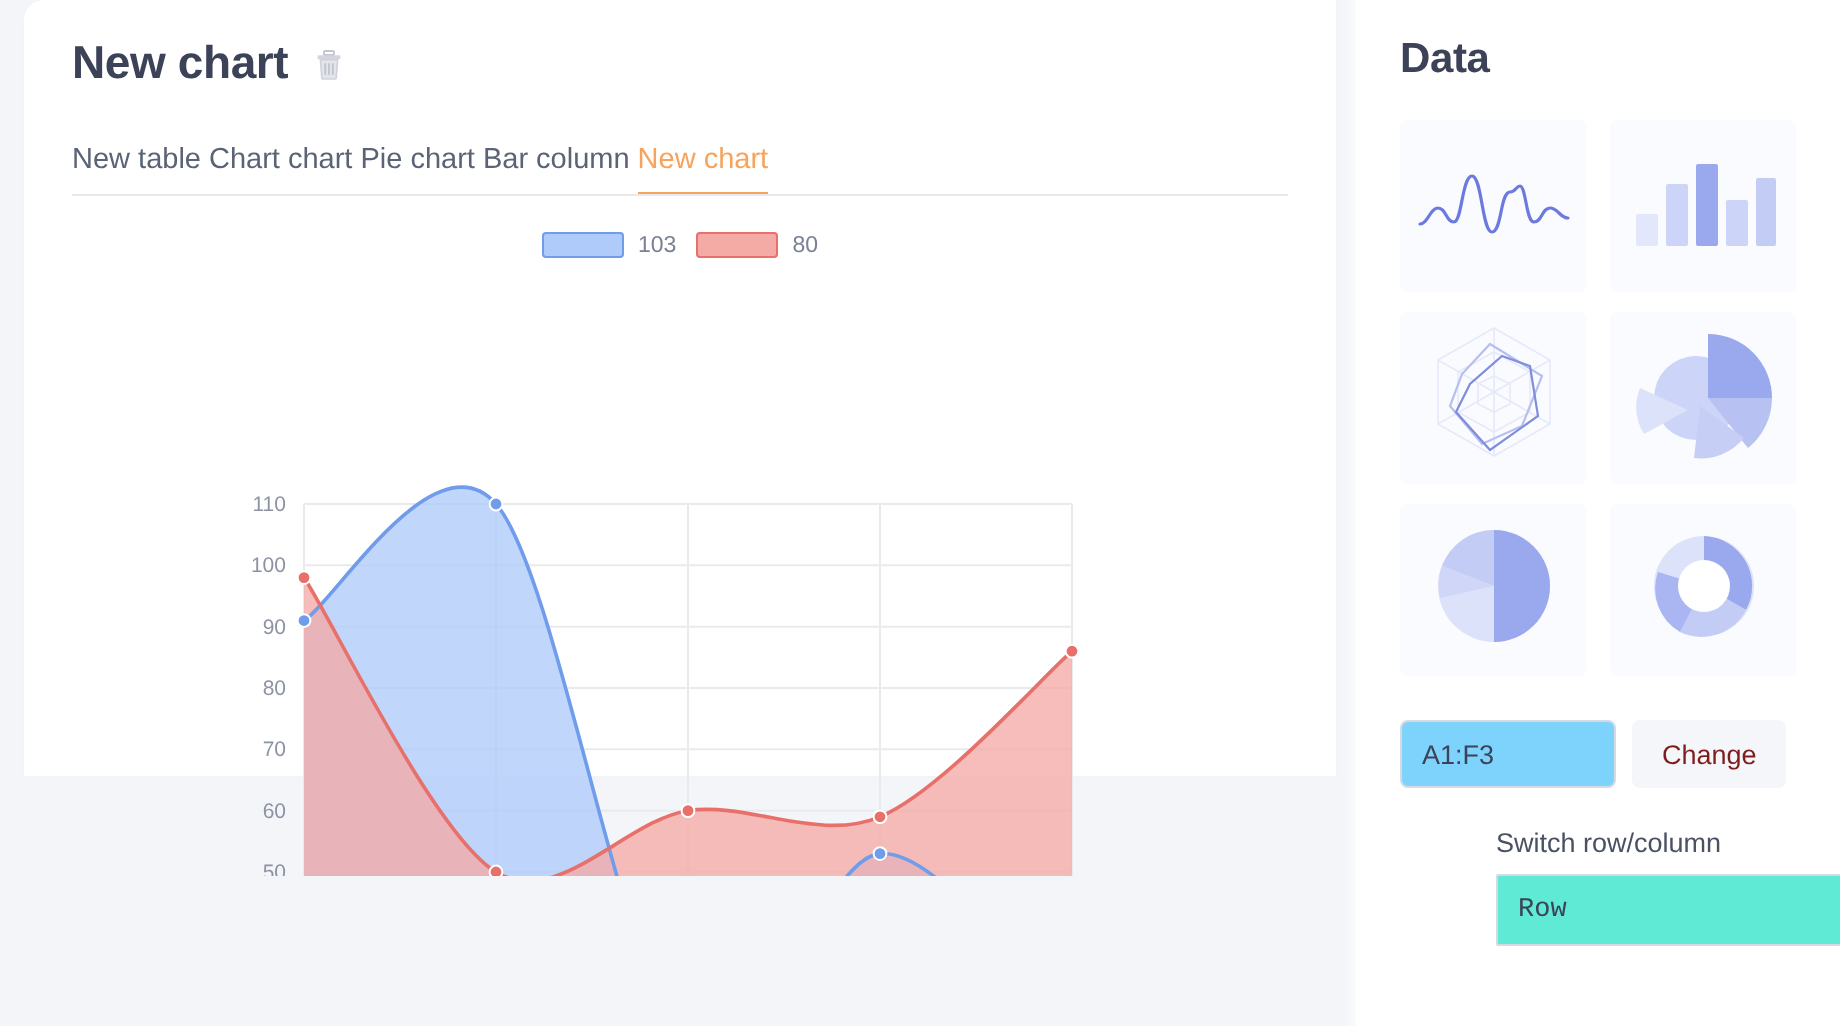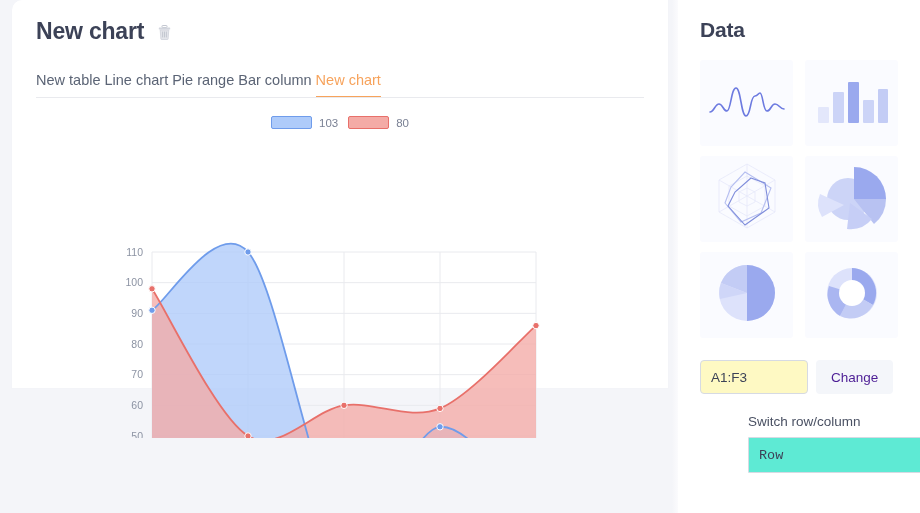--- a/index.html
+++ b/index.html
@@ -142,31 +142,31 @@
   }
   .range-row { display: flex; gap: 8px; align-items: stretch; }
   .range-input {
     width: 108px; height: 34px;
     border: 1px solid #d6dae3;
     border-radius: 4px;
     padding: 0 10px;
     font-size: 13.5px;
     color: #3c4257;
     font-family: "Liberation Sans", sans-serif;
-    background: #fef9c3;
+    background: #7dd3fc;
     outline: none;
   }
   .change-btn {
     height: 34px;
     padding: 0 15px;
     background: #f4f6fa;
     border: none;
     border-radius: 4px;
     font-size: 13.5px;
-    color: #4c1d95;
+    color: #7f1d1d;
     cursor: pointer;
     font-family: "Liberation Sans", sans-serif;
   }
   .select-wrap { position: relative; width: 194px; }
   .row-select {
     width: 194px; height: 36px;
     border: 1px solid #d6dae3;
     border-radius: 1px;
     padding: 0 10px;
     font-size: 13.5px;
@@ -203,22 +203,22 @@
           <path d="M2.2 4.9 h8.6 l-0.7 9.1 a0.6 0.6 0 0 1 -0.6 0.5 h-6 a0.6 0.6 0 0 1 -0.6 -0.5 z" fill="#e3e5ea" stroke="#cfd2da" stroke-width="0.8"></path>
           <line x1="4.6" y1="6.6" x2="4.6" y2="12.4" stroke="#bfc3cd" stroke-width="0.9"></line>
           <line x1="6.5" y1="6.6" x2="6.5" y2="12.4" stroke="#bfc3cd" stroke-width="0.9"></line>
           <line x1="8.4" y1="6.6" x2="8.4" y2="12.4" stroke="#bfc3cd" stroke-width="0.9"></line>
         </svg>
       </span>
     </div>
 
     <div class="tabs">
       <div class="tab">New table</div>
-      <div class="tab">Line chart</div>
-      <div class="tab">Pie range</div>
+      <div class="tab">Chart chart</div>
+      <div class="tab">Pie chart</div>
       <div class="tab">Bar column</div>
       <div class="tab active">New chart</div>
       <div class="tabs-underline"></div>
     </div>
 
     <div class="chart-wrap">
 
       <div class="legend">
         <div class="legend-item">
           <span class="legend-swatch blue"></span>

